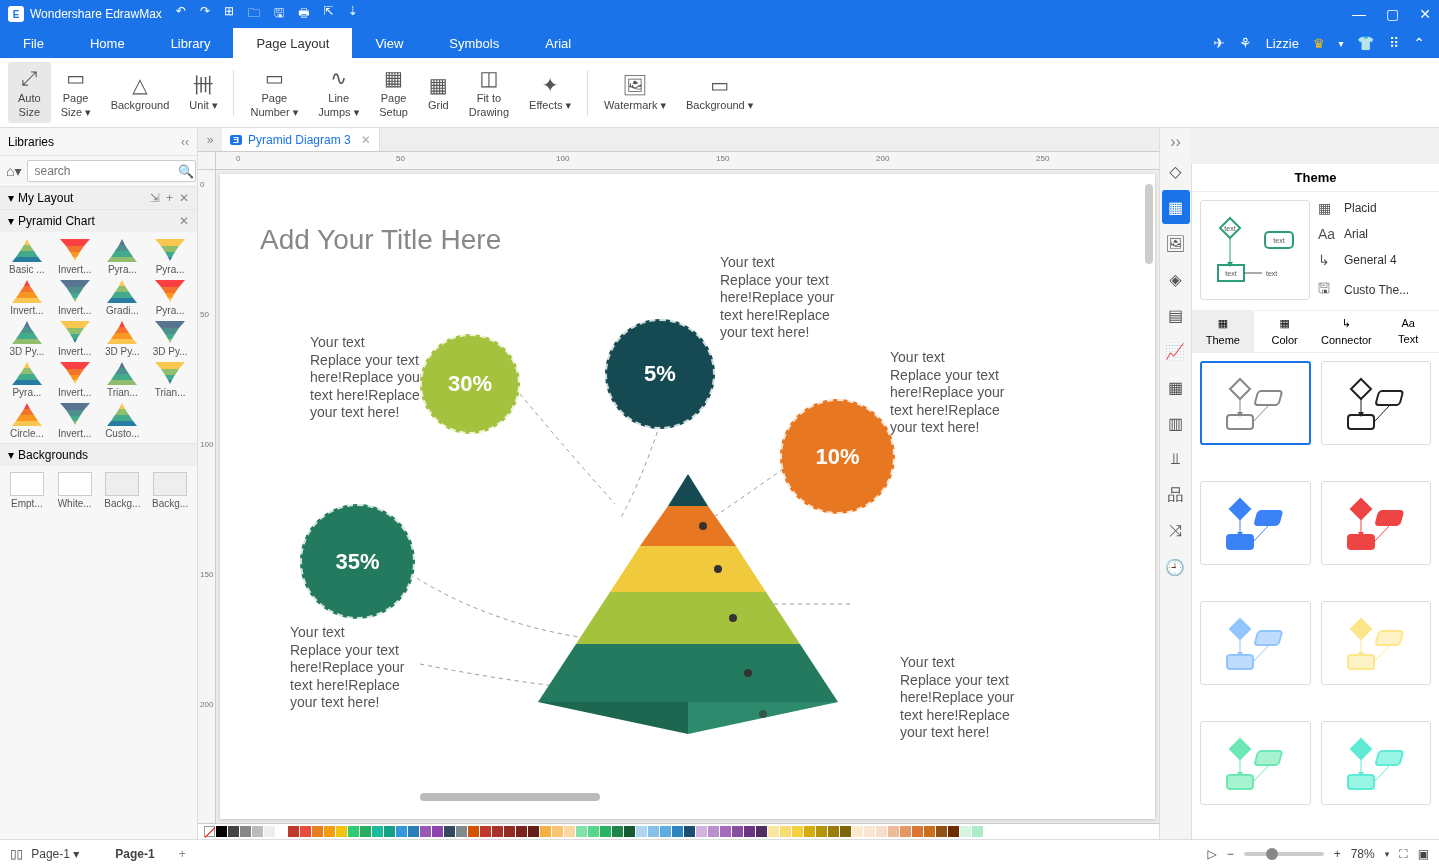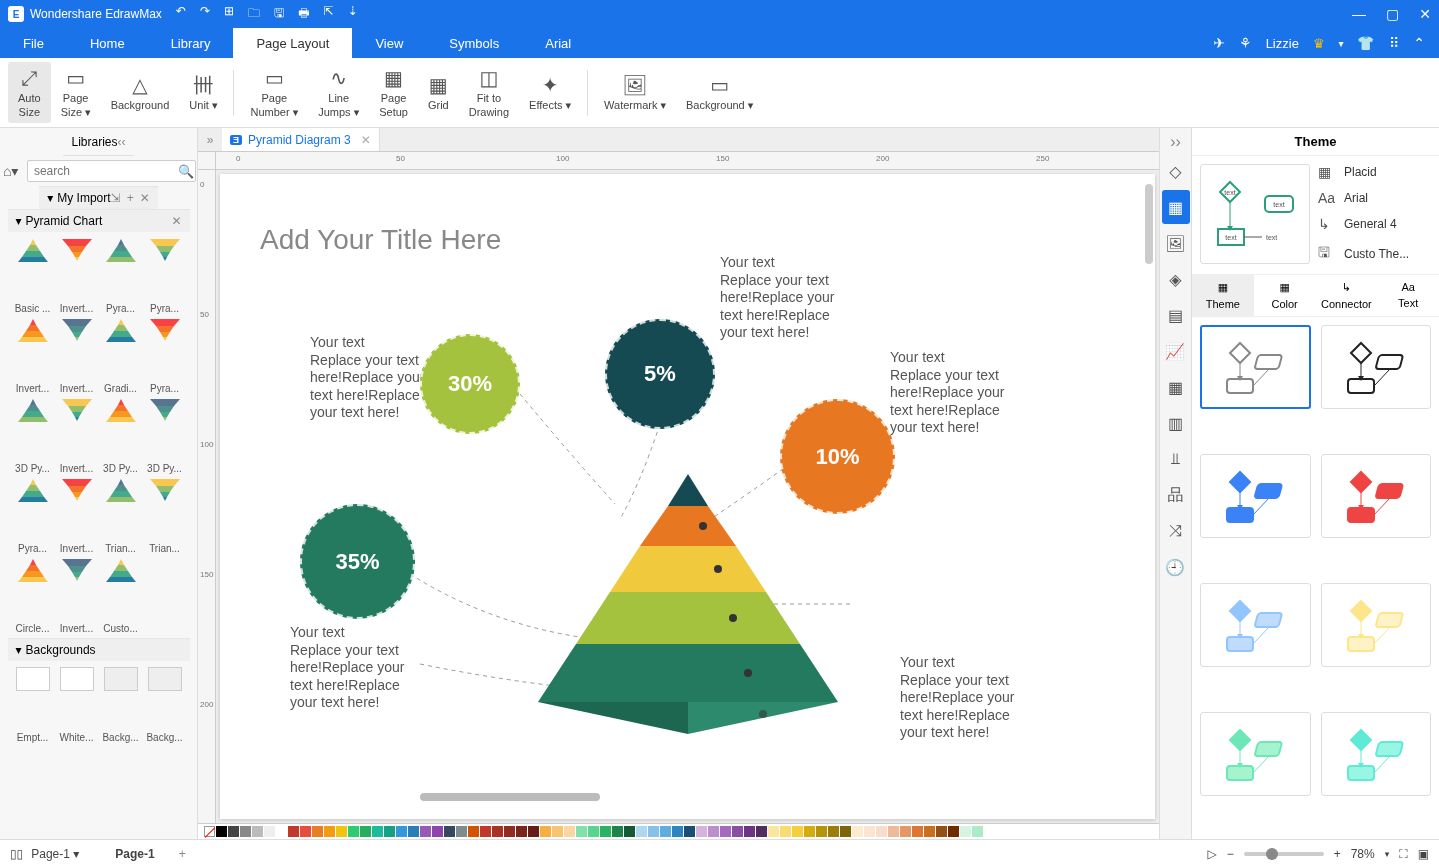--- a/index.html
+++ b/index.html
@@ -23,33 +23,33 @@
 .ribbon { background:#fff; height:70px; display:flex; align-items:center; border-bottom:1px solid #ddd; padding:0 8px; }
 .ribbon .ritem { display:flex; flex-direction:column; align-items:center; justify-content:center; font-size:11px; color:#444; padding:4px 10px; cursor:pointer; text-align:center; line-height:1.2; }
 .ribbon .ritem .ricon { font-size:20px; margin-bottom:2px; color:#555; }
 .ribbon .ritem.active { background:#e8e8e8; border-radius:3px; }
 .ribbon .sep { width:1px; height:46px; background:#ddd; margin:0 6px; }
 
 
 .body { flex:1; display:flex; overflow:hidden; }
 
 
-.libpanel { width:198px; background:#f7f7f7; border-right:1px solid #ddd; display:flex; flex-direction:column; font-size:12px;align-items:center; }
+.libpanel { width:198px; background:#f7f7f7; border-right:1px solid #ddd; display:flex; flex-direction:column; font-size:12px; }
 .libpanel .hdr { height:28px; display:flex; align-items:center; padding:0 8px; font-weight:500; border-bottom:1px solid #e0e0e0; }
 .libpanel .hdr .arrows { margin-left:auto; display:flex; gap:4px; color:#888; }
 .libpanel .searchrow { display:flex; align-items:center; padding:4px 6px; gap:6px; }
 .libpanel .searchrow .homeico { width:18px; font-size:14px; color:#555; }
 .libpanel .searchrow input { flex:1; border:1px solid #ccc; padding:3px 6px; font-size:12px; border-radius:2px; }
 .libpanel .searchrow .sico { position:relative; margin-left:-24px; color:#888; font-size:13px; pointer-events:none;}
 .libpanel .section { border-top:1px solid #e5e5e5; }
 .libpanel .section .shdr { background:#efefef; padding:4px 8px; display:flex; align-items:center; font-size:12px; }
 .libpanel .section .shdr .ctrls { margin-left:auto; display:flex; gap:6px; color:#888; font-size:12px; }
 .libpanel .placeholder { margin:8px; padding:10px; border:1px dashed #ccc; border-radius:4px; color:#999; font-size:11px; line-height:1.3;}
 .libpanel .grid { display:grid; grid-template-columns:repeat(4,1fr); gap:2px; padding:4px; }
-.libpanel .grid .cell { display:flex; flex-direction:column; align-items:center; font-size:10px; color:#555; overflow:hidden;gap:39px; }
+.libpanel .grid .cell { display:flex; flex-direction:column; align-items:center; font-size:10px; color:#555; overflow:hidden; }
 .libpanel .grid .cell .thumb { width:38px; height:28px; display:flex; align-items:center; justify-content:center; }
 .libpanel .grid .cell .lbl { white-space:nowrap; overflow:hidden; text-overflow:ellipsis; width:42px; text-align:center;}
 
 
 .tabstrip { height:24px; background:#eee; display:flex; align-items:center; border-bottom:1px solid #ccc; font-size:12px; }
 .tabstrip .collapse { width:24px; text-align:center; color:#888; }
 .tabstrip .tab { background:#fff; display:flex; align-items:center; gap:6px; padding:0 8px; height:100%; border-right:1px solid #ddd; color:#1a73e8; }
 .tabstrip .tab .close { color:#aaa; margin-left:4px; }
 
 
@@ -80,21 +80,21 @@
 .swatches { height:16px; display:flex; align-items:center; background:#fff; border-top:1px solid #ccc; padding:0 6px; gap:1px; overflow:hidden;}
 .swatches .sw{width:11px;height:11px;}
 
 
 .rtoolbar { width:32px; background:#f5f5f5; border-left:1px solid #ddd; display:flex; flex-direction:column; align-items:center; padding-top:4px; gap:2px;}
 .rtoolbar .rbtn{width:28px;height:34px;display:flex;align-items:center;justify-content:center;color:#555;font-size:16px;cursor:pointer;}
 .rtoolbar .rbtn.active{background:#1a73e8;color:#fff;border-radius:3px;}
 .rtoolbar .collapse-r{width:28px;height:20px;display:flex;align-items:center;justify-content:center;color:#888;}
 
 
-.themepanel { width:248px; background:#fff; border-left:1px solid #ddd; display:flex; flex-direction:column;}
+.themepanel { width:248px; background:#fff; border-left:1px solid #ddd; display:flex; flex-direction:column;margin-top:36px;}
 .themepanel .thdr{height:28px;display:flex;align-items:center;justify-content:center;font-size:13px;font-weight:600;border-bottom:1px solid #eee;}
 .themepanel .toprow{display:flex;padding:8px;gap:8px;}
 .themepanel .preview{width:110px;height:100px;border:1px solid #ddd;border-radius:3px;display:flex;align-items:center;justify-content:center;}
 .themepanel .props{flex:1;display:flex;flex-direction:column;gap:10px;font-size:12px;color:#333;}
 .themepanel .props .prow{display:flex;align-items:center;gap:8px;}
 .themepanel .props .pico{width:18px;font-size:14px;color:#555;}
 .themepanel .tabs{display:flex;border-top:1px solid #eee;border-bottom:1px solid #eee;}
 .themepanel .tabs .ttab{flex:1;display:flex;flex-direction:column;align-items:center;padding:6px 2px;font-size:11px;gap:4px;cursor:pointer;}
 .themepanel .tabs .ttab.active{background:#eee;}
 .themepanel .tgrid{flex:1;overflow:auto;padding:8px;display:grid;grid-template-columns:1fr 1fr;gap:10px;}
@@ -228,21 +228,21 @@
     </div>
     <div class="searchrow">
       <span class="homeico">⌂▾</span>
       <input placeholder="search" style="">
       <span class="sico">🔍</span>
     </div>
 
     <div class="section">
       <div class="shdr">
         <span style="margin-right:4px">▾</span>
-          <span>My Import</span>
+          <span>My Layout</span>
         <div class="ctrls">
             <span>⇲</span>
             <span>+</span>
             <span>✕</span>
           </div>
       </div>
     </div>
 
     <div class="section">
       <div class="shdr">

